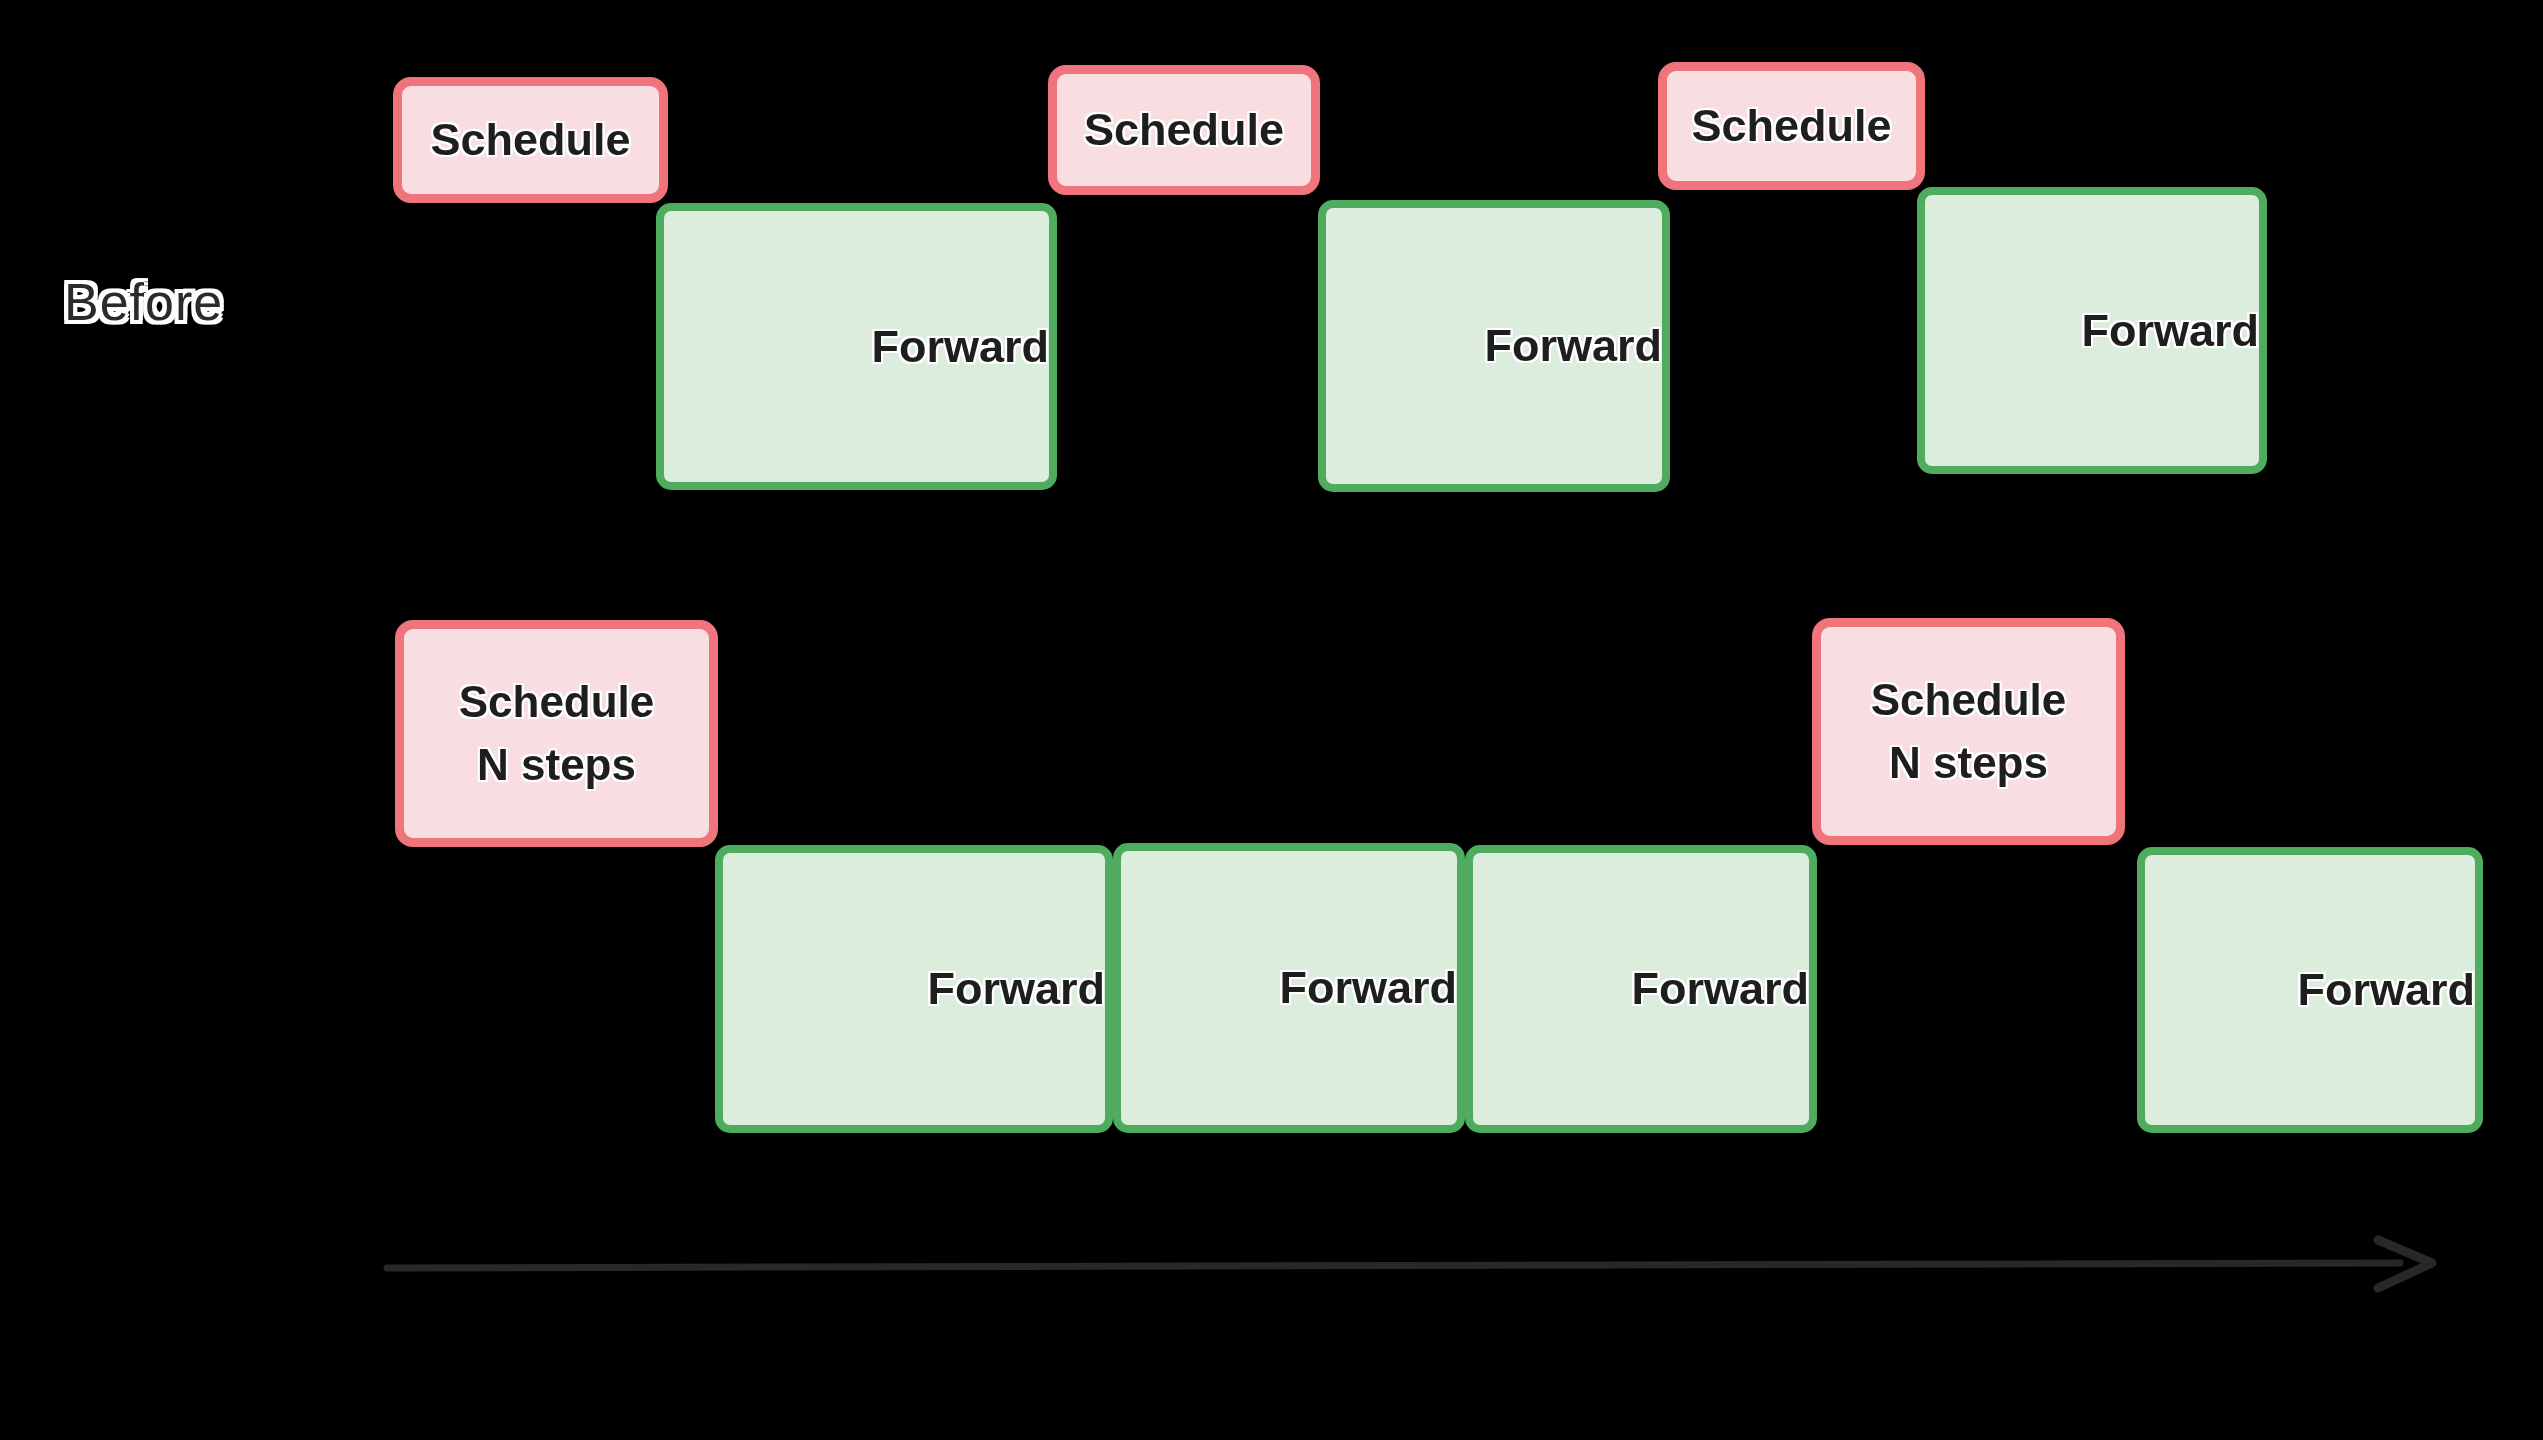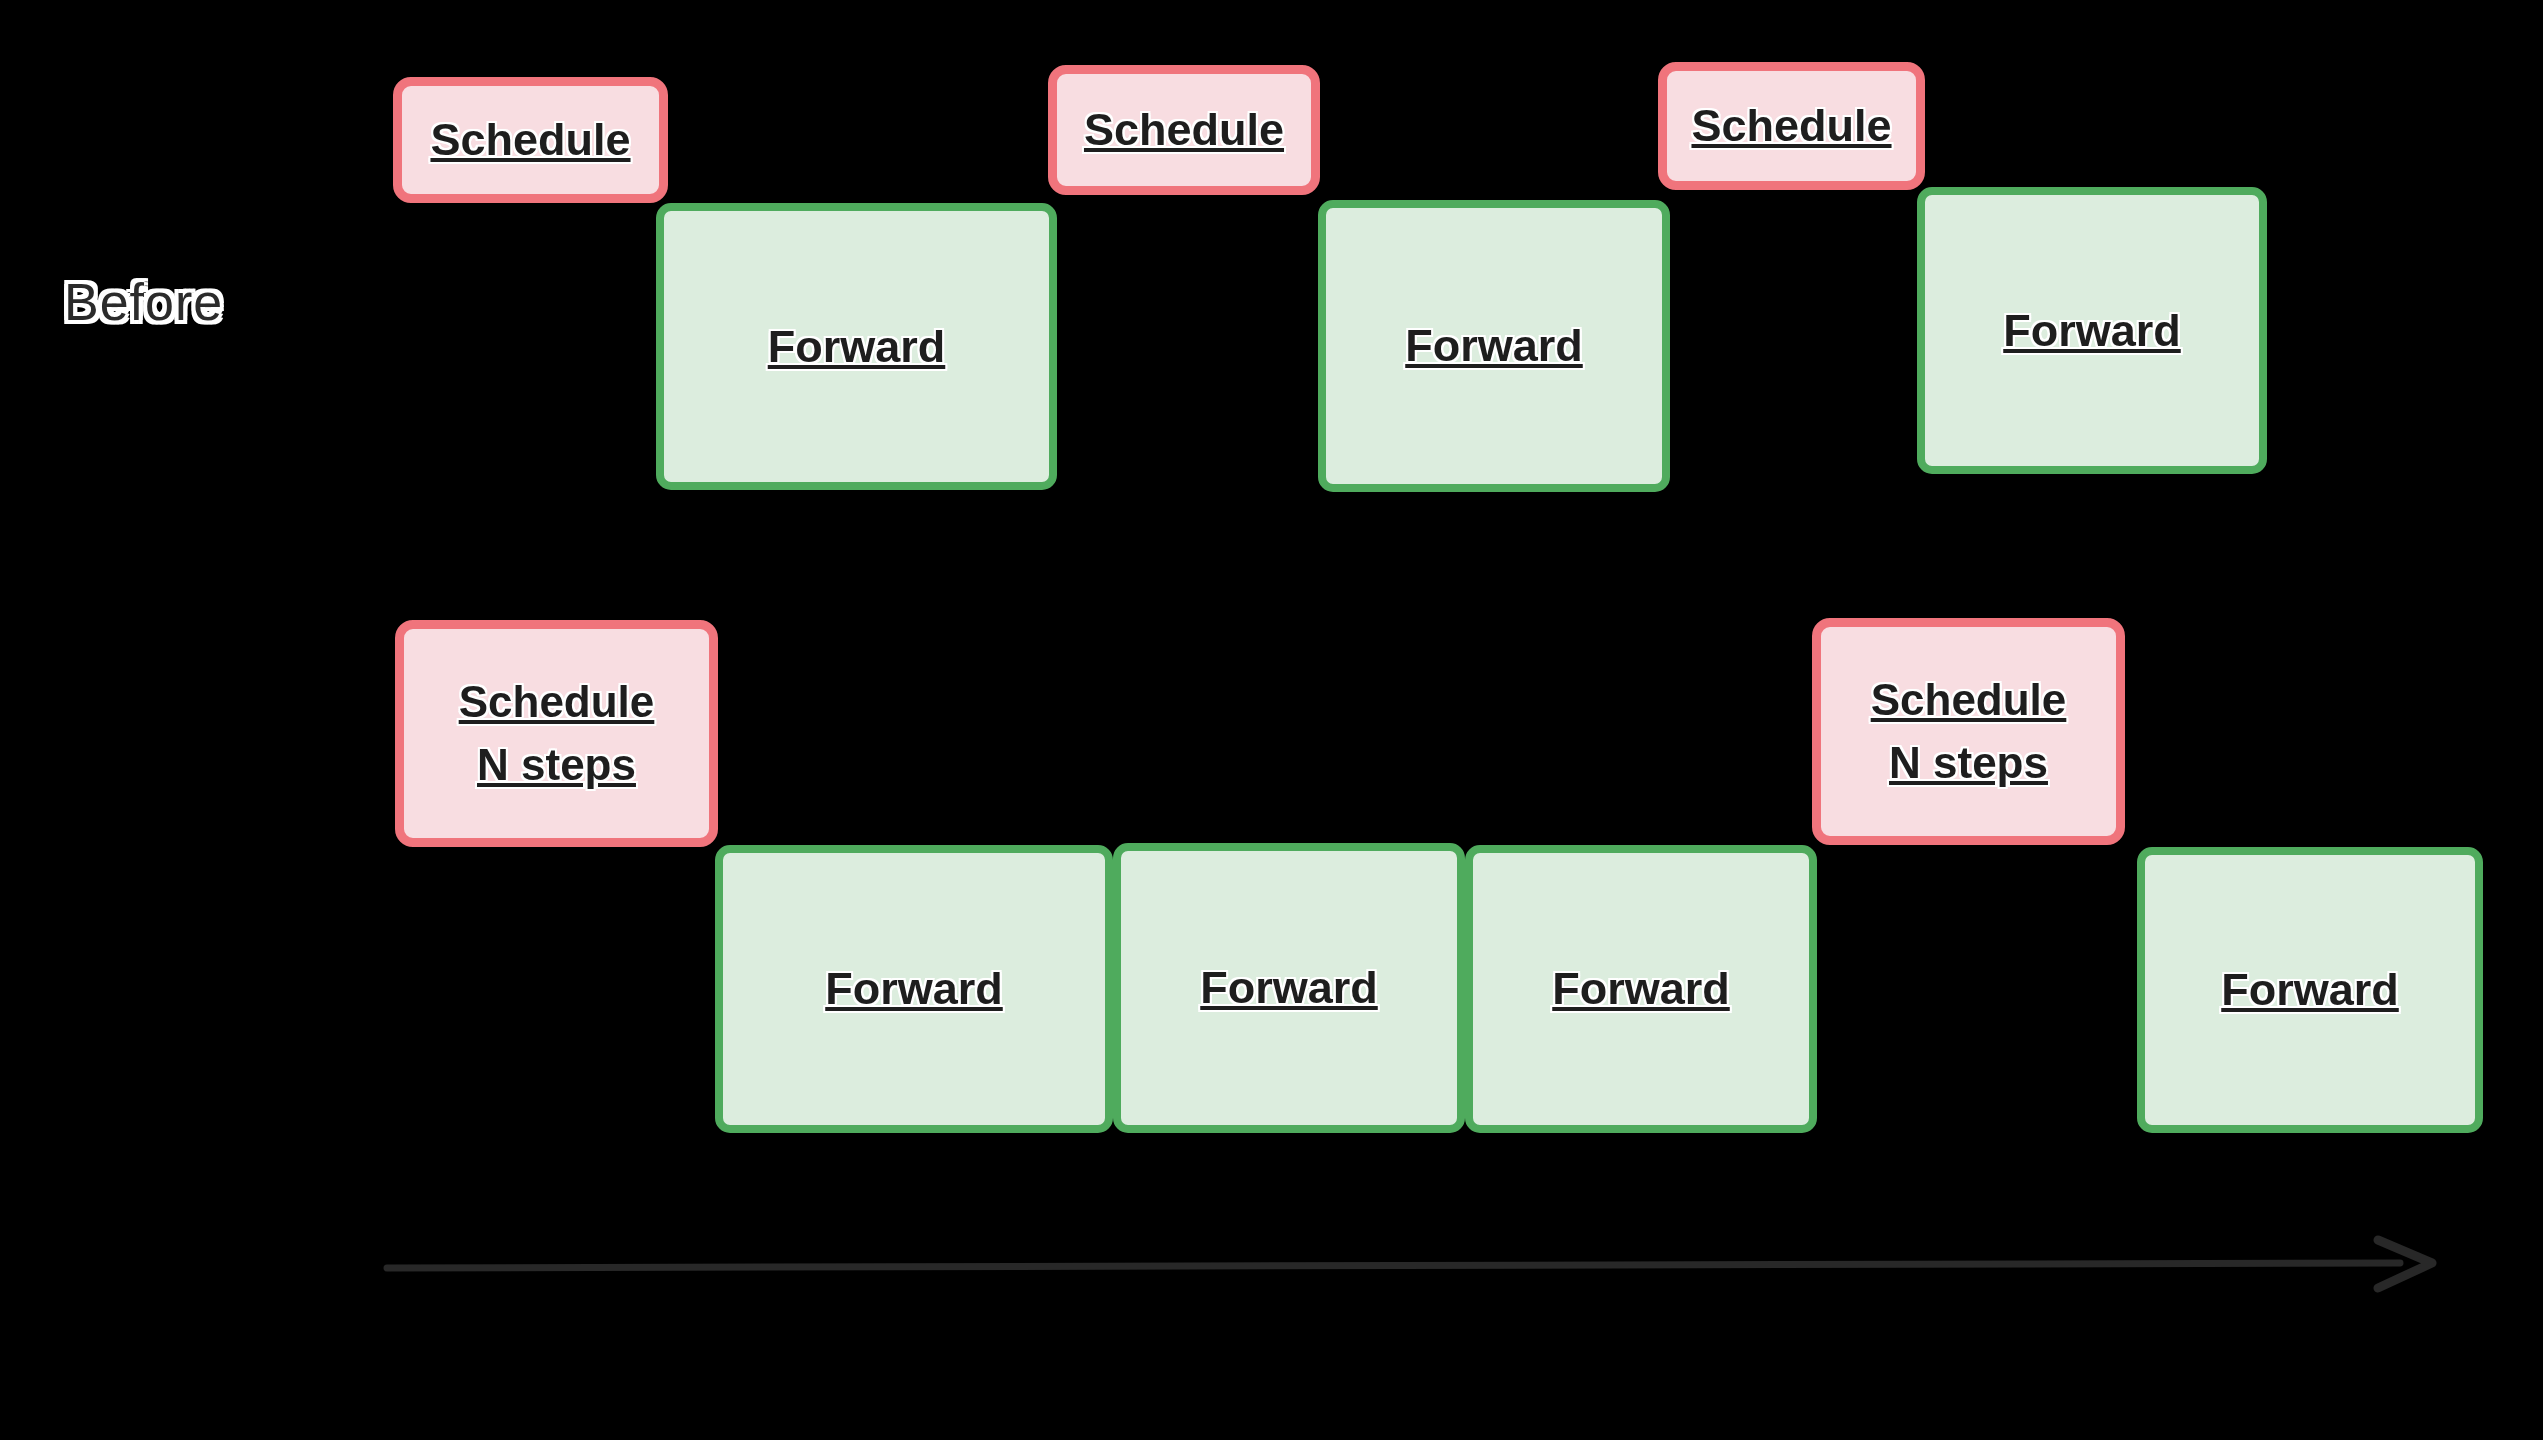--- a/index.html
+++ b/index.html
@@ -19,21 +19,20 @@
   }
   .box {
     position: absolute;
     box-sizing: border-box;
     display: flex;
     align-items: center;
     justify-content: center;
     text-align: center;
     font-weight: 700;
     color: var(--box-text, #1e1e1e);
-    text-decoration: underline;
   }
   .box span {
     text-shadow:
       -2px -2px 0 #fff, 2px -2px 0 #fff, -2px 2px 0 #fff, 2px 2px 0 #fff,
       0 -2px 0 #fff, 0 2px 0 #fff, -2px 0 0 #fff, 2px 0 0 #fff;
   }
   .schedule {
     background: var(--schedule-fill, #f8dde1);
     border: 9px solid var(--schedule-border, #f0747c);
     border-radius: 18px;
@@ -42,20 +41,21 @@
   .schedule.multiline span {
     white-space: pre-line;
     line-height: 1.42;
     font-size: 44px;
   }
   .forward {
     background: var(--forward-fill, #dcedde);
     border: 8px solid var(--forward-border, #4fab5d);
     border-radius: 15px;
     font-size: 45px;
+    justify-content: flex-end;
   }
   .row-label {
     position: absolute;
     font-size: 52px;
     font-weight: 400;
     letter-spacing: 1px;
     color: var(--label-text, #2b2b2b);
     text-shadow:
       -4px -4px 0 #fff, 4px -4px 0 #fff, -4px 4px 0 #fff, 4px 4px 0 #fff,
       0 -4px 0 #fff, 0 4px 0 #fff, -4px 0 0 #fff, 4px 0 0 #fff;

